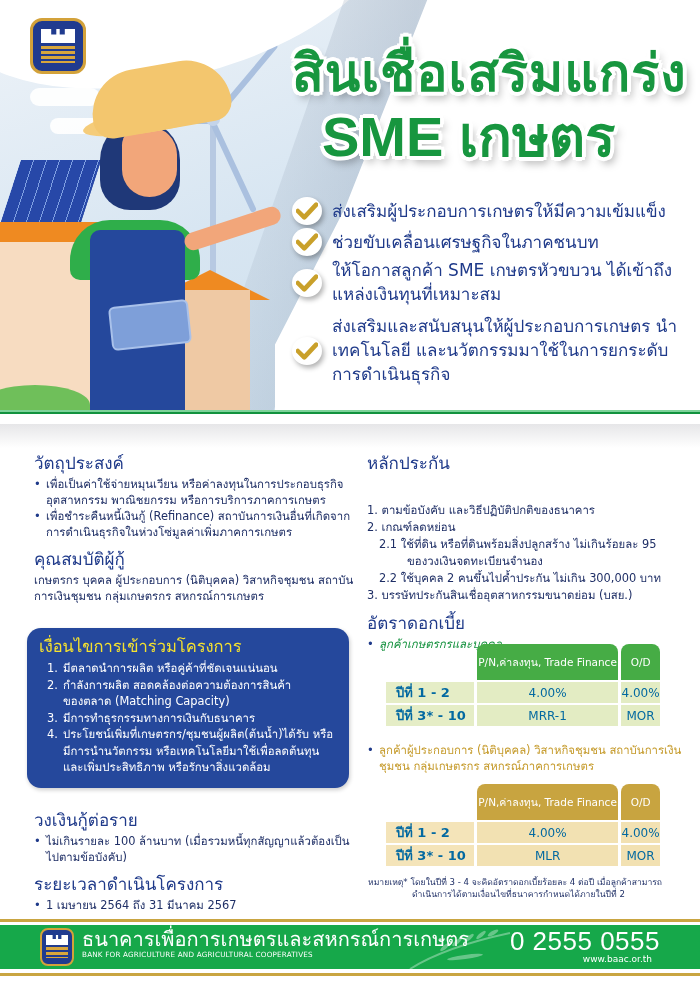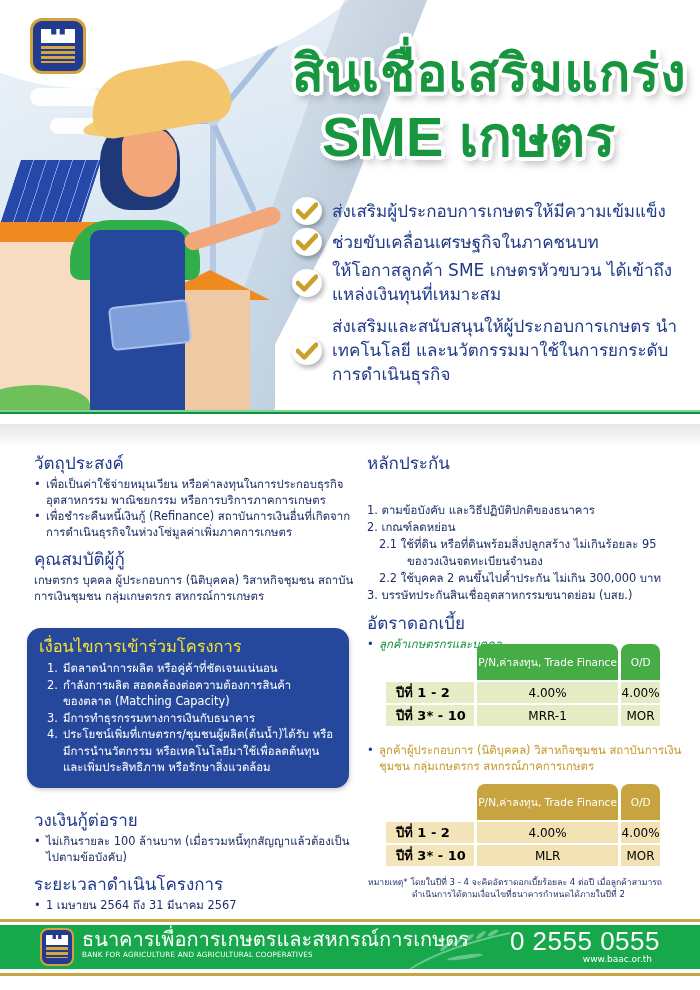--- a/index.html
+++ b/index.html
@@ -90,21 +90,21 @@
 
   .rate-sub { font-size: 11.4px; line-height: 16px; padding-left: 12px; position: relative; }
   .rate-sub::before { content: "•"; position: absolute; left: 0; }
   .rate-sub.green { color: #13913d; font-style: italic; }
   .rate-sub.green::before { color: #1f3a8a; }
   .rate-sub.gold { color: #c59a2a; }
   .rate-sub.gold::before { color: #1f3a8a; }
 
   .rate-table { position: absolute; left: 383px; width: 280px; border-collapse: separate; border-spacing: 3px 2px; }
   .rate-table th { height: 36px; font-size: 10.5px; line-height: 13px; color: #fff; font-weight: normal; border-radius: 8px 8px 0 0; text-align: center; }
-  .rate-table td { height: 16px; font-size: 12px; text-align: center; color: #000000; }
+  .rate-table td { height: 16px; font-size: 12px; text-align: center; color: #0369a1; }
   .rate-table td.rowlbl { text-align: left; padding-left: 10px; font-size: 13px; font-weight: bold; width: 88px; }
   .rate-table th.blank { background: transparent; }
   .t-green th.hd { background: #46ac45; }
   .t-green td { background: #e3ecc3; }
   .t-green td.rowlbl { background: #e5edc6; }
   .t-gold th.hd { background: #c8a440; }
   .t-gold td { background: #f2e1b2; }
   .t-gold td.rowlbl { background: #f4e4b9; }
 
   .note { position: absolute; left: 368px; top: 876px; width: 320px; font-size: 8.6px; line-height: 12px; color: #1f2f66; }

